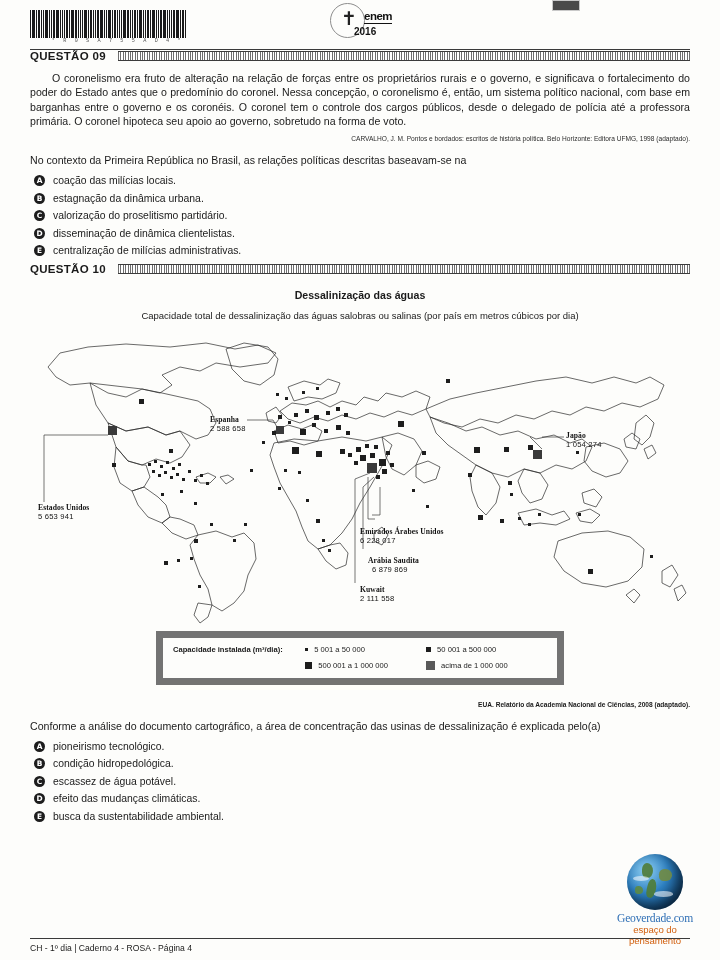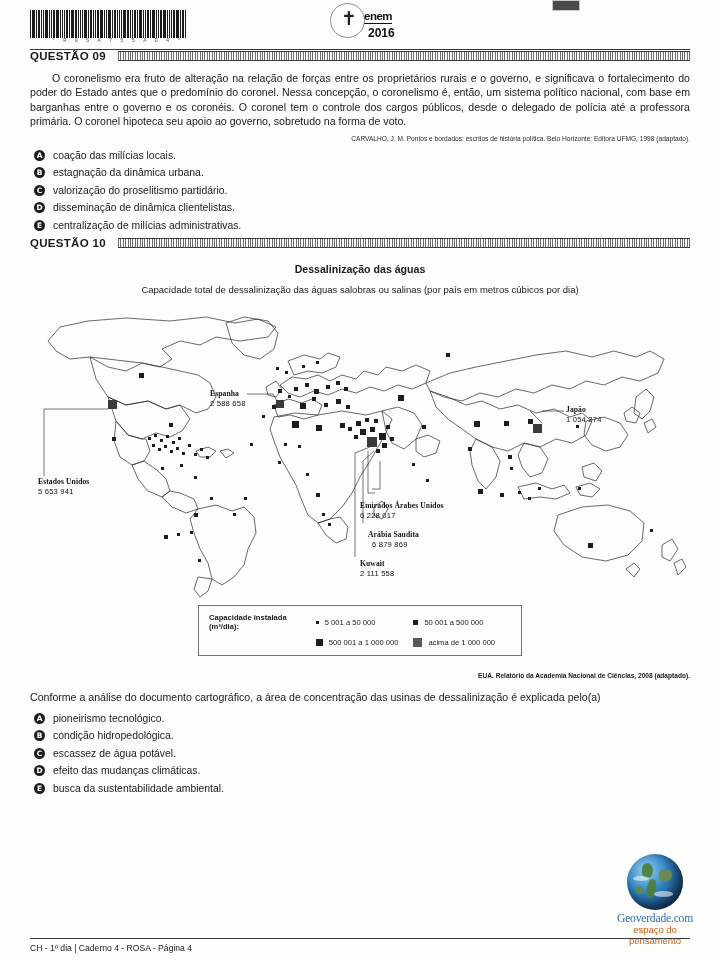--- a/index.html
+++ b/index.html
@@ -14,21 +14,21 @@
   .hdr{position:relative;height:50px;}
   .barcode{position:absolute;left:30px;top:8px;width:175px;height:30px;display:flex;align-items:flex-end;gap:0;}
   .barcode .bars{display:flex;height:28px;align-items:stretch;}
   .barcode .bars i{display:block;background:#1a1a1a;margin-right:1px;}
   .barcode-text{position:absolute;left:30px;top:38px;width:175px;text-align:center;
     font-size:5.2px;letter-spacing:2.6px;color:#555;font-family:"Liberation Mono",monospace;}
   .logo{position:absolute;left:330px;top:3px;width:80px;height:36px;}
   .logo .ring{position:absolute;left:0;top:0;width:33px;height:33px;border:1.6px solid #8d8d8d;border-radius:50%;}
   .logo .fig{position:absolute;left:11px;top:6px;font-size:19px;color:#222;line-height:19px;font-family:"DejaVu Sans",sans-serif;}
   .logo .word{position:absolute;left:34px;top:7px;font-size:11.5px;font-weight:bold;color:#111;letter-spacing:-0.5px;border-bottom:1.5px solid #111;padding-bottom:1px;}
-  .logo .yr{position:absolute;left:38px;top:23px;font-size:12px;font-weight:bold;color:#111;}
+  .logo .yr{position:absolute;left:24px;top:23px;font-size:10px;font-weight:bold;color:#111;}
   .regmark{position:absolute;left:552px;top:0px;width:26px;height:9px;background:#4a4a4a;border:1px solid #c9c9c9;}
   .rule{position:absolute;left:30px;top:49px;width:660px;height:0;border-top:1.6px solid #3a3a3a;}
 
   
   .qhead{display:flex;align-items:center;gap:12px;margin:0 30px;}
   .qhead .qlabel{font-size:11.5px;font-weight:bold;letter-spacing:.3px;white-space:nowrap;}
   .qhead .qbar{flex:1;height:8px;border-top:1.7px solid #3c3c3c;border-bottom:1.7px solid #3c3c3c;
     background-image:repeating-linear-gradient(90deg,#6e6e6e 0 1px,#ffffff 1px 2.4px);}
 
   
@@ -44,21 +44,21 @@
 
   
   .figtitle{margin-top:14px;text-align:center;font-size:10.6px;font-weight:bold;}
   .figsub{margin-top:9px;text-align:center;font-size:9.5px;}
   .mapwrap{position:relative;width:660px;height:300px;margin:6px auto 0 auto;}
   .mapsvg{position:absolute;left:0;top:0;}
   .mlabel{position:absolute;font-size:7.6px;line-height:9.4px;color:#121212;white-space:nowrap;}
   .mlabel b{font-weight:bold;letter-spacing:.1px;font-family:Liberation Serif, serif;}
   .mlabel span{display:block;font-weight:normal;letter-spacing:.2px;}
 
-  .legend{width:324px;margin:4px auto 16px auto;border:1px solid #737373;padding:7px 10px 8px 10px;box-sizing:border-box;}
+  .legend{width:408px;margin:4px auto 16px auto;border:7px solid #737373;padding:7px 10px 8px 10px;box-sizing:border-box;}
   .legend .lrow{display:flex;align-items:center;margin-bottom:7px;}
   .legend .lrow:last-child{margin-bottom:0;}
   .legend .ltitle{font-size:7.6px;font-weight:bold;width:140px;}
   .legend .lspacer{width:140px;}
   .legend .litem{display:flex;align-items:center;width:128px;font-size:7.6px;}
   .legend .sq{background:#1d1d1d;margin-right:6px;flex:0 0 auto;}
   .legend .litem.k0 .sq{width:3px;height:3px;}
   .legend .litem.k1 .sq{width:5px;height:5px;}
   .legend .litem.k2 .sq{width:7px;height:7px;}
   .legend .litem.k3 .sq{width:9px;height:9px;background:#595959;}
@@ -168,20 +168,21 @@
     <div class="rule"></div>
   </div>
 
   <div class="qhead">
     <div class="qlabel">QUESTÃO 09</div>
     <div class="qbar"></div>
   </div>
 
   <div class="ptxt indent">O coronelismo era fruto de alteração na relação de forças entre os proprietários rurais e o governo, e significava o fortalecimento do poder do Estado antes que o predomínio do coronel. Nessa concepção, o coronelismo é, então, um sistema político nacional, com base em barganhas entre o governo e os coronéis. O coronel tem o controle dos cargos públicos, desde o delegado de polícia até a professora primária. O coronel hipoteca seu apoio ao governo, sobretudo na forma de voto.</div>
   <div class="src">CARVALHO, J. M. Pontos e bordados: escritos de história política. Belo Horizonte: Editora UFMG, 1998 (adaptado).</div>
+  <div class="stem">No contexto da Primeira República no Brasil, as relações políticas descritas baseavam-se na</div>
   <div class="alts" id="alts9">
       <div class="alt">
         <div class="bullet">A</div>
         <div class="atxt">coação das milícias locais.</div>
       </div>
       <div class="alt">
         <div class="bullet">B</div>
         <div class="atxt">estagnação da dinâmica urbana.</div>
       </div>
       <div class="alt">

